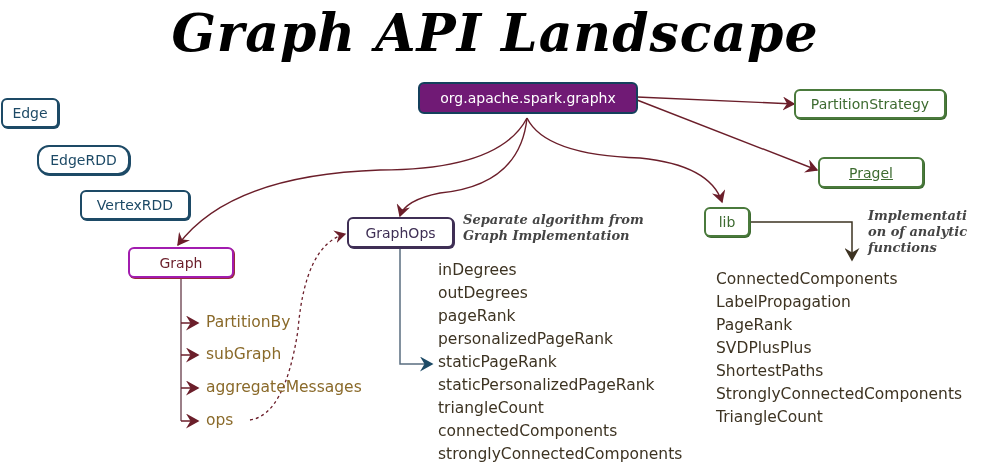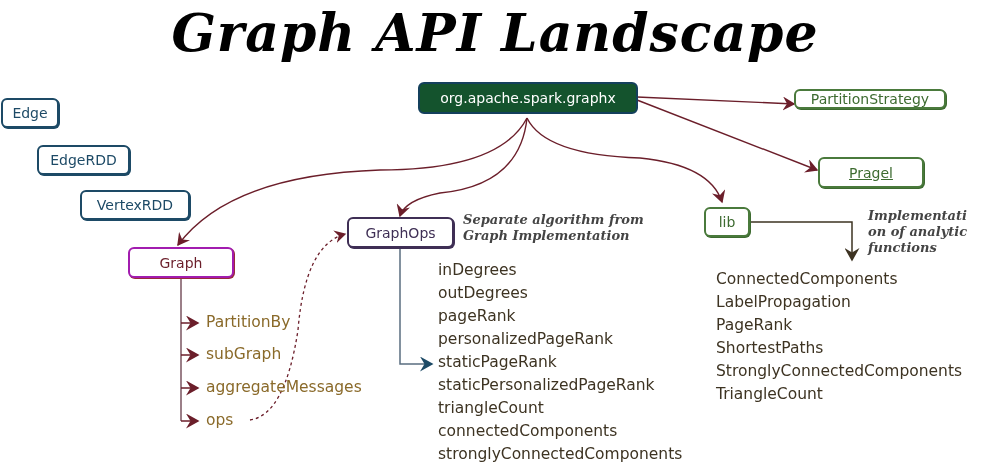--- a/index.html
+++ b/index.html
@@ -6,21 +6,21 @@
     body { width: 990px; height: 475px; position: relative; overflow: hidden;
            font-family: "DejaVu Sans", sans-serif; }
     #title { position: absolute; left: 0; width: 990px; top: 2px; text-align: center;
              font-family: "DejaVu Serif", serif; font-style: italic; font-weight: bold;
              font-size: 52px; color: #000; letter-spacing: 1px; }
     svg#edges { position: absolute; left: 0; top: 0; }
     .node { position: absolute; box-sizing: border-box; border-radius: 6px; background: #fff;
             display: flex; align-items: center; justify-content: center;
             font-family: "DejaVu Sans", sans-serif; font-size: 14px; cursor: pointer; }
     .node.blue { border: 2px solid #1d4a66; color: #1d4a66; box-shadow: 1px 1px 0 #1d4a66; }
-    .node.root { background: #14532d; border: 2px solid #14405c; color: #ffffff; font-size: 14px; }
+    .node.root { background: #701a75; border: 2px solid #14405c; color: #ffffff; font-size: 14px; }
     .node.green { border: 2px solid #4a7a3c; color: #3d6b30; box-shadow: 1px 1px 0 #3d6b30; }
     .node.red { border: 2px solid #a21caf; color: #6b1e2a; box-shadow: 1px 1px 0 #9a2a3a; }
     .node.purple { border: 2px solid #3f2f55; color: #3f2f55; box-shadow: 1px 1px 0 #3f2f55; }
     .note { position: absolute; font-family: "DejaVu Serif", serif; font-style: italic;
             font-size: 13px; line-height: 16px; color: #444; font-weight: bold; }
     .list { position: absolute; font-family: "DejaVu Sans", sans-serif; font-size: 15.5px; color: #3d3322; }
     .list div { height: 23px; line-height: 23px; white-space: nowrap; }
     .graph-list { position: absolute; font-family: "DejaVu Sans", sans-serif; font-size: 15.5px; color: #8a6a2a; }
     .graph-list div { position: absolute; white-space: nowrap; }
   </style>
@@ -56,23 +56,23 @@
 
   <path d="M250,420 Q285,415 298,330 Q305,245 345,234" stroke="#6b1e2a" stroke-width="1.3" stroke-dasharray="3,3" fill="none" marker-end="url(#ar)"></path>
 
   <path d="M400,248 L400,364 L432,364" stroke="#5a6e80" stroke-width="1.5" fill="none" marker-end="url(#ab)"></path>
 
   <path d="M750,222 L852,222 L852,260" stroke="#3d3322" stroke-width="1.5" fill="none" marker-end="url(#ag)"></path>
 </svg>
 
 <div class="node root" style="left:418px;top:82px;width:220px;height:32px;">org.apache.spark.graphx</div>
 <div class="node blue" style="left:1px;top:98px;width:58px;height:30px;">Edge</div>
-<div class="node blue" style="left:37px;top:145px;width:93px;height:30px;">EdgeRDD</div>
+<div class="node blue" style="left:37px;top:145px;width:93px;height:30px;border-radius:12px;">EdgeRDD</div>
 <div class="node blue" style="left:80px;top:190px;width:110px;height:30px;">VertexRDD</div>
-<div class="node green" style="left:794px;top:89px;width:152px;height:20px;">PartitionStrategy</div>
+<div class="node green" style="left:794px;top:89px;width:152px;height:30px;">PartitionStrategy</div>
 <div class="node green" style="left:818px;top:157px;width:106px;height:31px;text-decoration:underline;">Pragel</div>
 <div class="node red" style="left:128px;top:247px;width:106px;height:31px;">Graph</div>
 <div class="node purple" style="left:347px;top:217px;width:107px;height:31px;">GraphOps</div>
 <div class="node green" style="left:704px;top:207px;width:46px;height:30px;">lib</div>
 
 <div class="note" style="left:463px;top:212px;">
   <div>Separate algorithm from</div>
   <div>Graph Implementation</div>
 </div>
 <div class="note" style="left:868px;top:208px;">
@@ -97,16 +97,17 @@
   <div>staticPersonalizedPageRank</div>
   <div>triangleCount</div>
   <div>connectedComponents</div>
   <div>stronglyConnectedComponents</div>
 </div>
 
 <div class="list" style="left:716px;top:268px;">
   <div>ConnectedComponents</div>
   <div>LabelPropagation</div>
   <div>PageRank</div>
+  <div>SVDPlusPlus</div>
   <div>ShortestPaths</div>
   <div>StronglyConnectedComponents</div>
   <div>TriangleCount</div>
 </div>
 
 </body></html>

